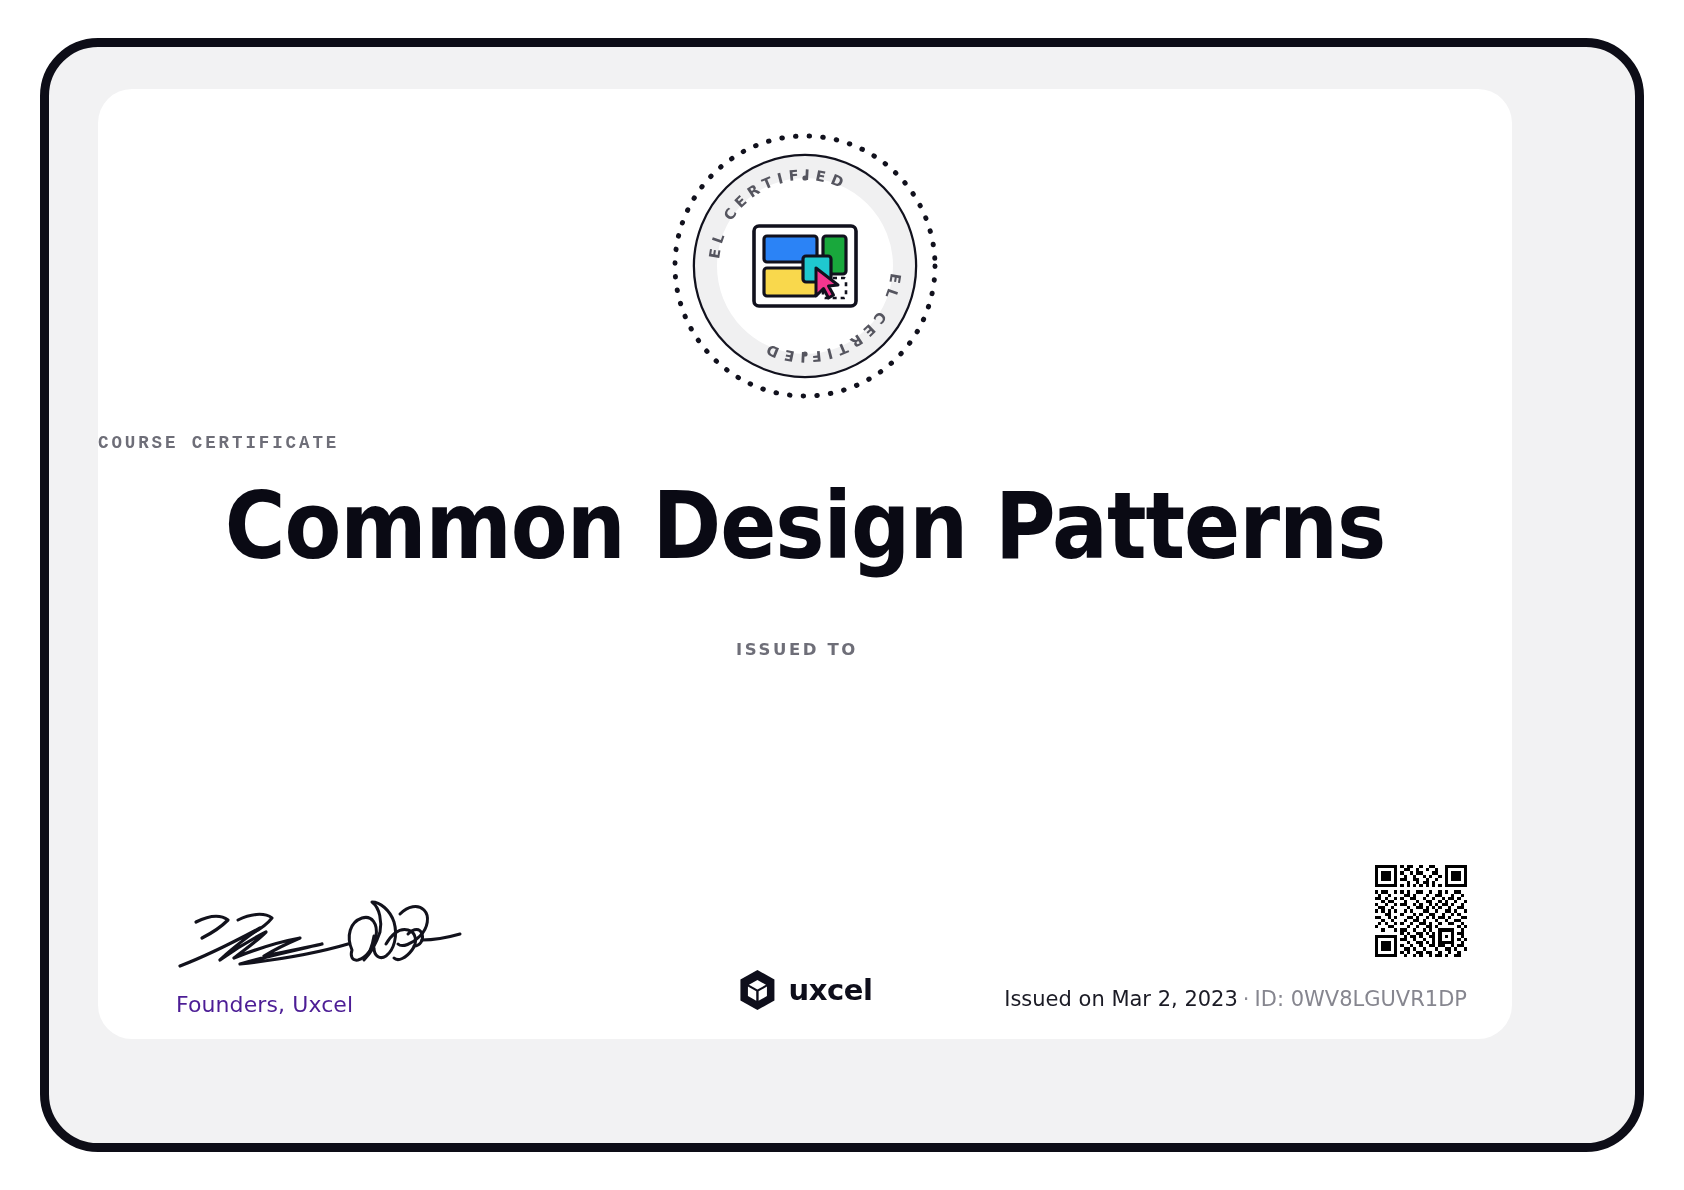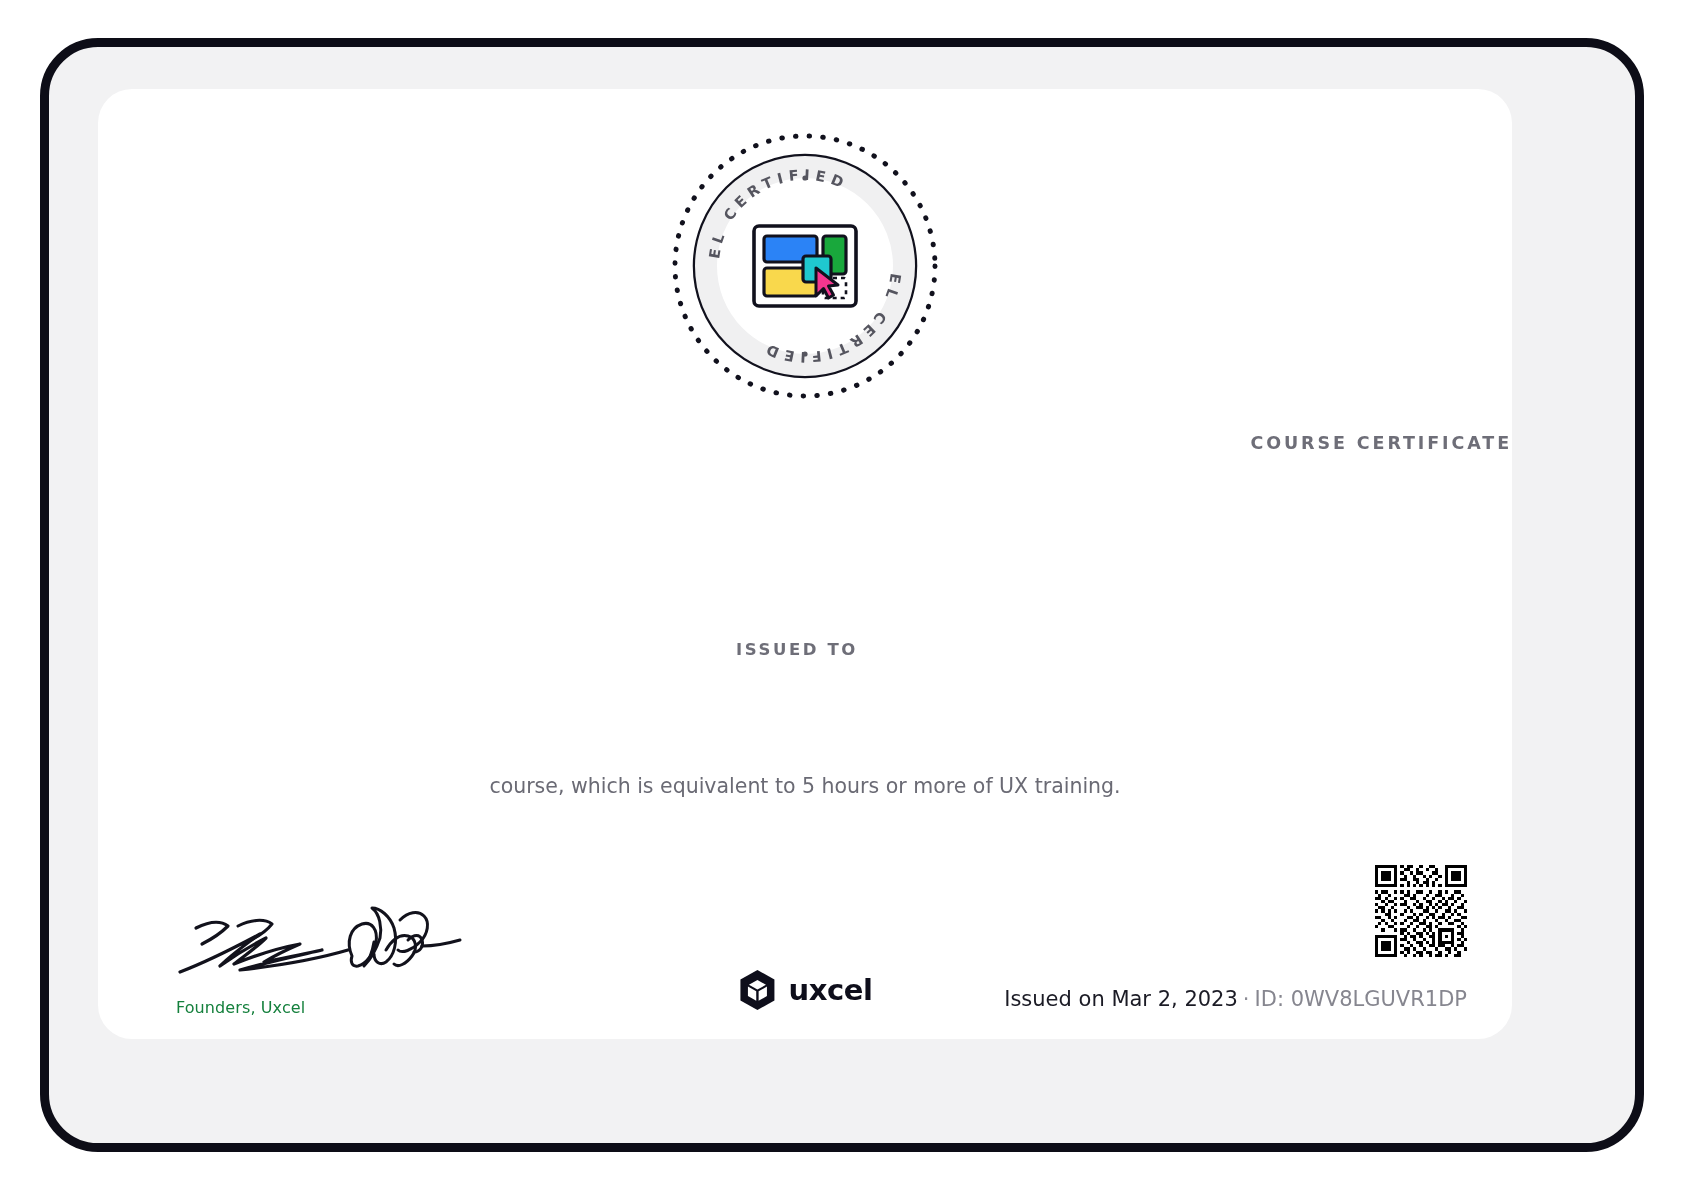--- a/index.html
+++ b/index.html
@@ -46,25 +46,26 @@
     width: 270px;
     height: 270px;
   }
   .seal-svg { display: block; width: 270px; height: 270px; }
 
   
   .kicker {
     position: absolute;
     left: 0; right: 0;
     top: 344px;
-    text-align: right;
+    text-align: left;
     font-size: 17.5px;
     font-weight: 700;
     letter-spacing: 2.9px;
     color: #6e6e78;
+    font-family: Liberation Mono, monospace;
   }
   .title {
     position: absolute;
     left: 0; right: 0;
     top: 390px;
     text-align: center;
     font-family: "DejaVu Sans Condensed", "Liberation Sans Narrow", "Liberation Sans", sans-serif;
     font-size: 92px;
     font-weight: 700;
     letter-spacing: -1px;
@@ -115,22 +116,22 @@
   }
   .sig-block {
     position: absolute;
     left: 78px;
     bottom: 22px;
     width: 340px;
   }
   .sig-svg { display: block; width: 300px; height: 86px; }
   .sig-caption {
     margin-top: 8px;
-    font-size: 16px;
-    color: #15803d;
+    font-size: 22px;
+    color: #4c1d95;
     letter-spacing: 0.1px;
   }
   .brand {
     position: absolute;
     left: 50%;
     transform: translateX(-50%);
     bottom: 28px;
     display: flex;
     align-items: center;
     gap: 11px;
@@ -200,26 +201,26 @@
           <rect x="69" y="10" width="23" height="38" rx="3" fill="#19a83c" stroke="#11111d" stroke-width="3.2"></rect>
           <rect x="69" y="52" width="23" height="20" rx="2" fill="none" stroke="#11111d" stroke-width="2.6" stroke-dasharray="4 4"></rect>
           <rect x="49" y="30" width="28" height="26" rx="3" fill="#1fc8cf" stroke="#11111d" stroke-width="3.2"></rect>
           <path d="M 62,42 L 62,70 L 69.5,62.5 L 74.5,72 L 79.5,69 L 74.5,60 L 84,59 Z" fill="#f5368f" stroke="#11111d" stroke-width="3" stroke-linejoin="round"></path>
         </g>
       </svg>
     </div>
 
     <div class="kicker">COURSE CERTIFICATE</div>
 
+    <div class="title">Common Design Patterns</div>
 
     <div class="issued-label">ISSUED TO</div>
 
 
     <div class="desc">
-      <div>course, which is equivalent to 5 hours or more of UX training.</div>
     </div>
 
     <div class="footer">
 
       <div class="sig-block">
         <svg class="sig-svg" viewBox="0 0 300 86" xmlns="http://www.w3.org/2000/svg">
           <g fill="none" stroke="#12121c" stroke-linecap="round" stroke-linejoin="round">
 
             <path d="M4,68 C30,58 58,44 84,30 C70,40 56,50 44,62 C58,52 74,42 90,34
                      C80,44 68,52 58,60 C78,52 102,44 124,40 C110,46 98,52 88,58

